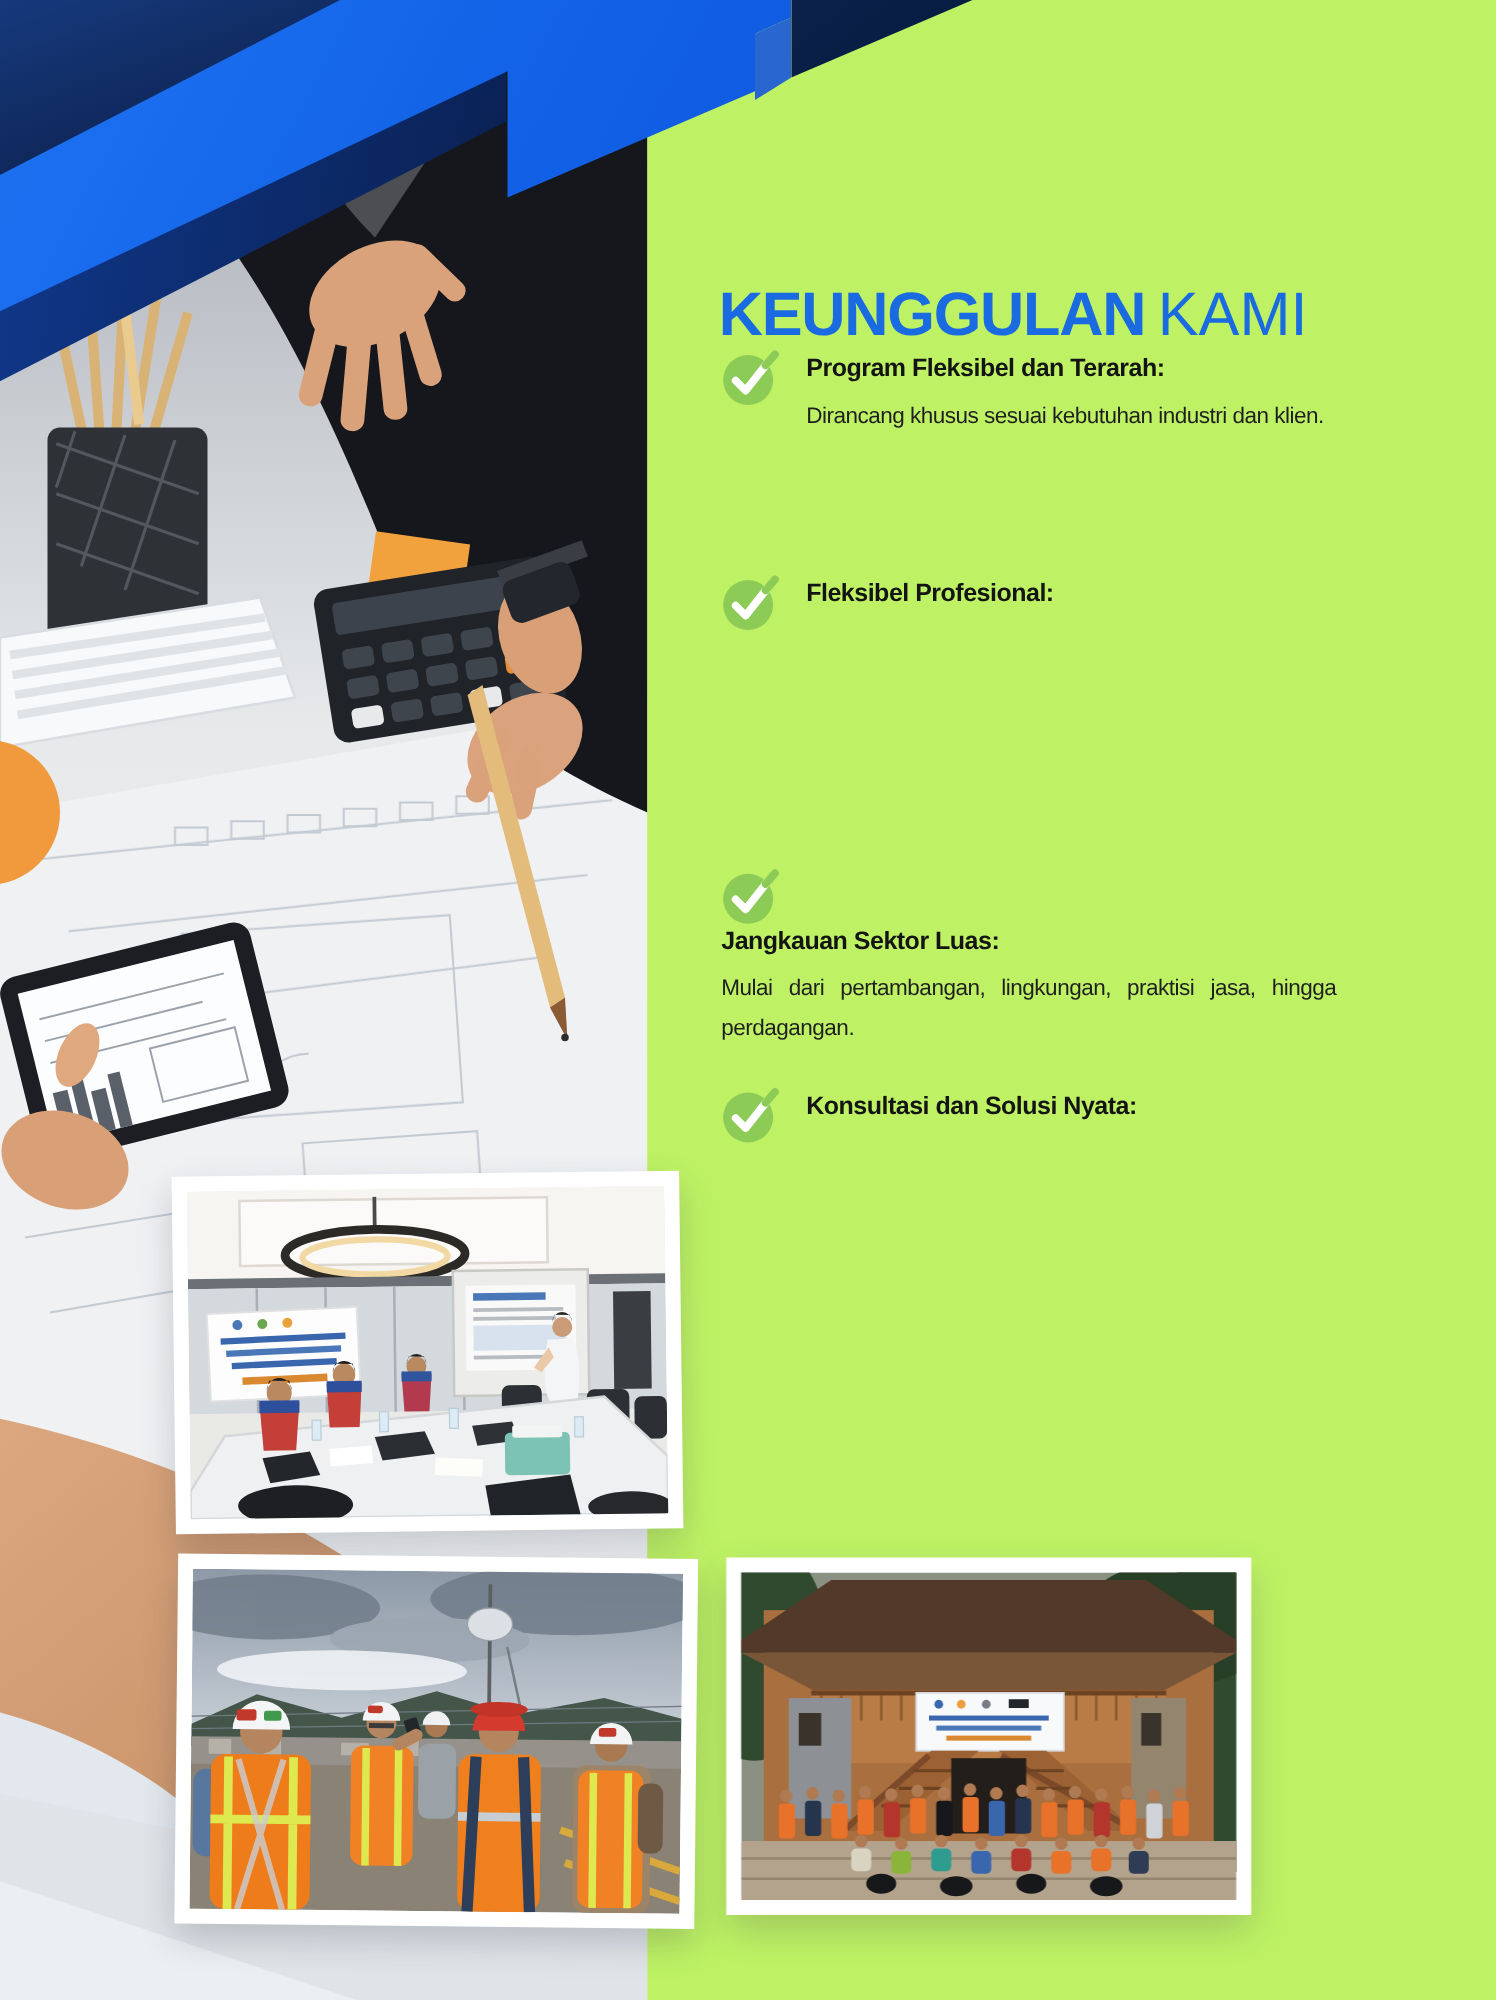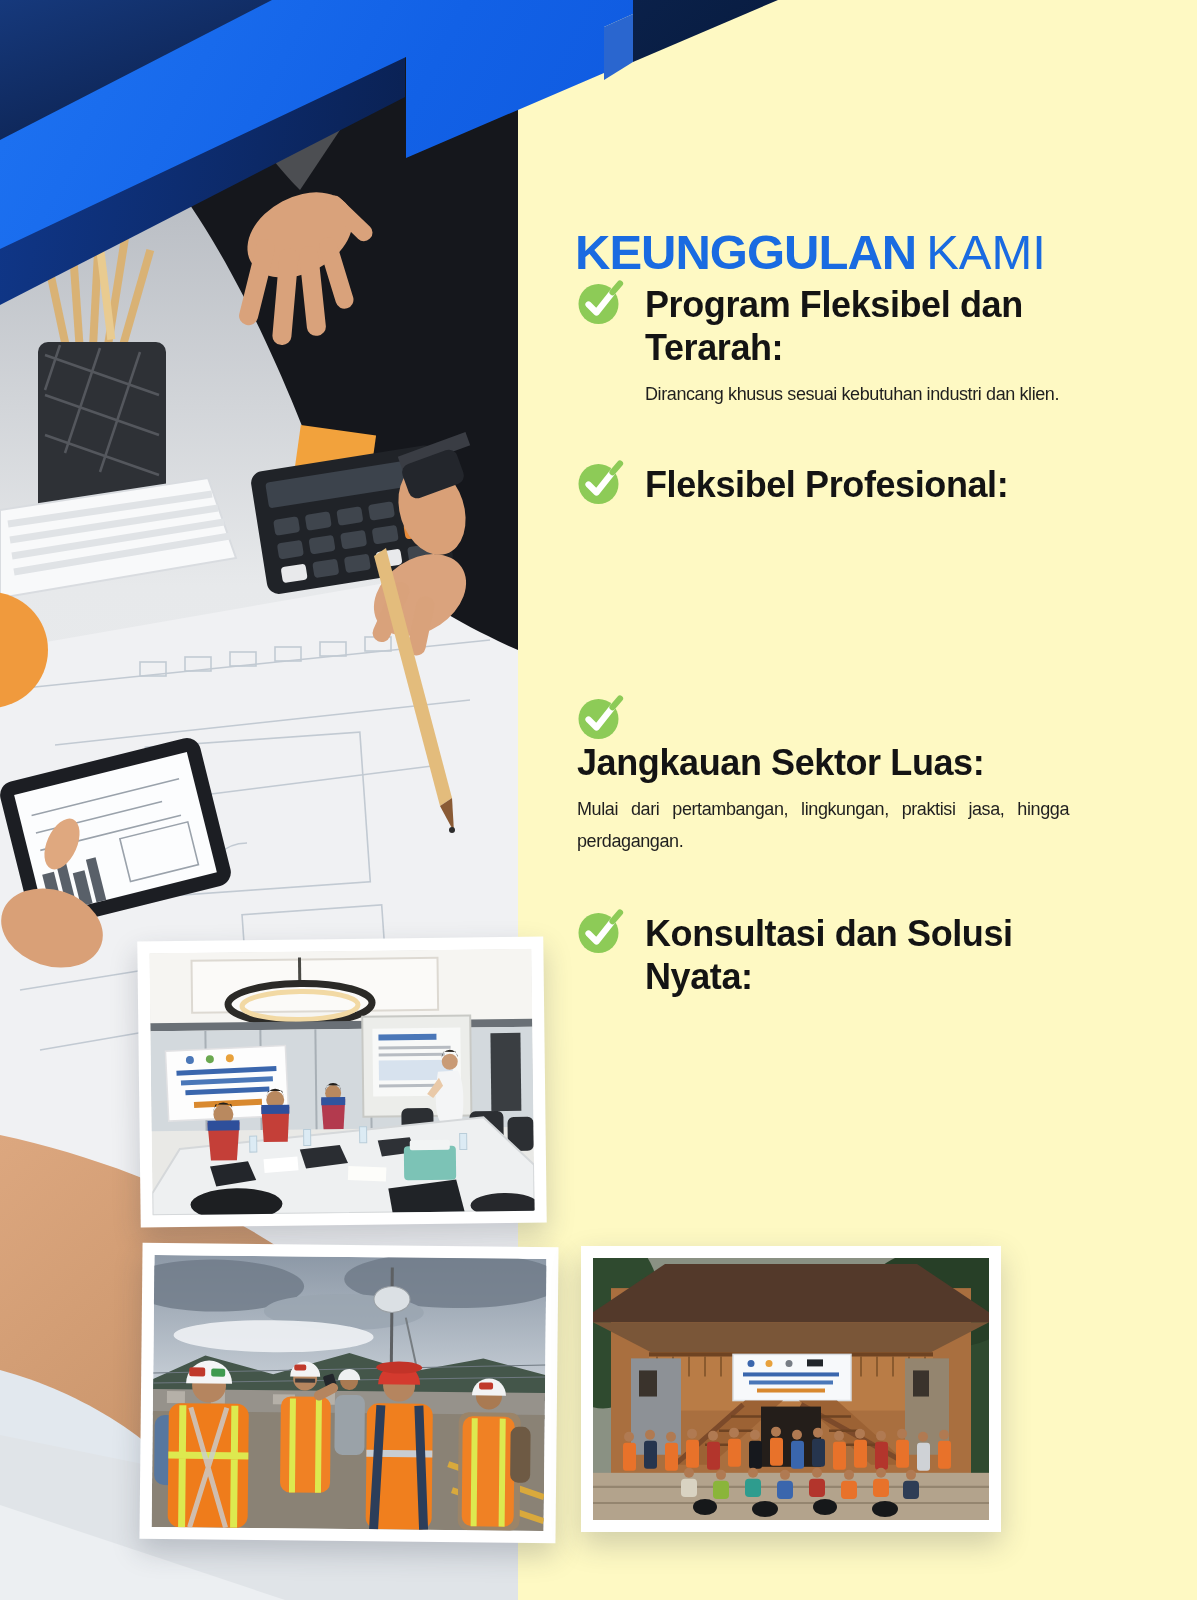--- a/index.html
+++ b/index.html
@@ -1,16 +1,16 @@
 <!DOCTYPE html>
 <html><head>
 <meta charset="utf-8">
 <style>
   html,body{margin:0;padding:0;background:#ffffff;}
-  .page{position:relative;width:1197px;height:1600px;background:#fef9c3;overflow:hidden;
+  .page{position:relative;width:1197px;height:1600px;background:#bef264;overflow:hidden;
         font-family:"Liberation Sans","DejaVu Sans",sans-serif;}
 
   
   .photo-main{position:absolute;left:0;top:40px;width:518px;height:1560px;z-index:1;overflow:hidden;}
   .photo-main svg{display:block;width:100%;height:100%;}
 
   
   .band{position:absolute;left:0;top:0;z-index:3;}
   .band-shadow{width:430px;height:320px;
     clip-path:polygon(0 243px,405px 55px,405px 97px,0 305px);
@@ -30,23 +30,23 @@
 
   
   .content-title{position:absolute;left:575px;top:194px;z-index:6;white-space:nowrap;
     font-size:49px;line-height:1.05;color:#1a6be1;letter-spacing:-1px;}
   .content-title .t-bold{font-weight:800;}
   .content-title .t-light{font-weight:400;margin-left:10px;letter-spacing:0;}
 
   .adv{position:absolute;left:577px;width:492px;display:flex;align-items:flex-start;z-index:6;}
   .adv .check{flex:0 0 47px;width:47px;height:47px;margin-right:21px;margin-top:-4px;}
   .adv-text{flex:1;min-width:0;}
-  .adv-title{font-size:36px;font-weight:700;color:#141414;letter-spacing:-0.4px;line-height:1.2;margin-bottom:9px;}
+  .adv-title{font-size:20px;font-weight:700;color:#141414;letter-spacing:-0.4px;line-height:1.2;margin-bottom:9px;}
   .adv-desc{font-size:18px;color:#1f1f1f;letter-spacing:-0.4px;line-height:32px;text-align:justify;}
-  .adv1{top:283px;} .adv2{top:463px;} .adv3{top:698px;flex-direction:column;} .adv4{top:873px;margin-top:39px;} .adv5{top:1053px;}
+  .adv1{top:283px;} .adv2{top:463px;} .adv3{top:698px;flex-direction:column;} .adv4{top:873px;} .adv5{top:1053px;}
 
   
   .polaroid{position:absolute;background:#ffffff;padding:12px;z-index:5;
     box-shadow:0 12px 28px rgba(40,50,70,0.22);}
   .polaroid svg{display:block;width:100%;height:100%;}
   .p-meeting{left:139px;top:939px;width:382px;height:262px;transform:rotate(-0.7deg);}
   .p-field{left:141px;top:1245px;width:392px;height:272px;transform:rotate(0.6deg);}
   .p-group{left:581px;top:1246px;width:396px;height:262px;}
 </style>
 </head>

